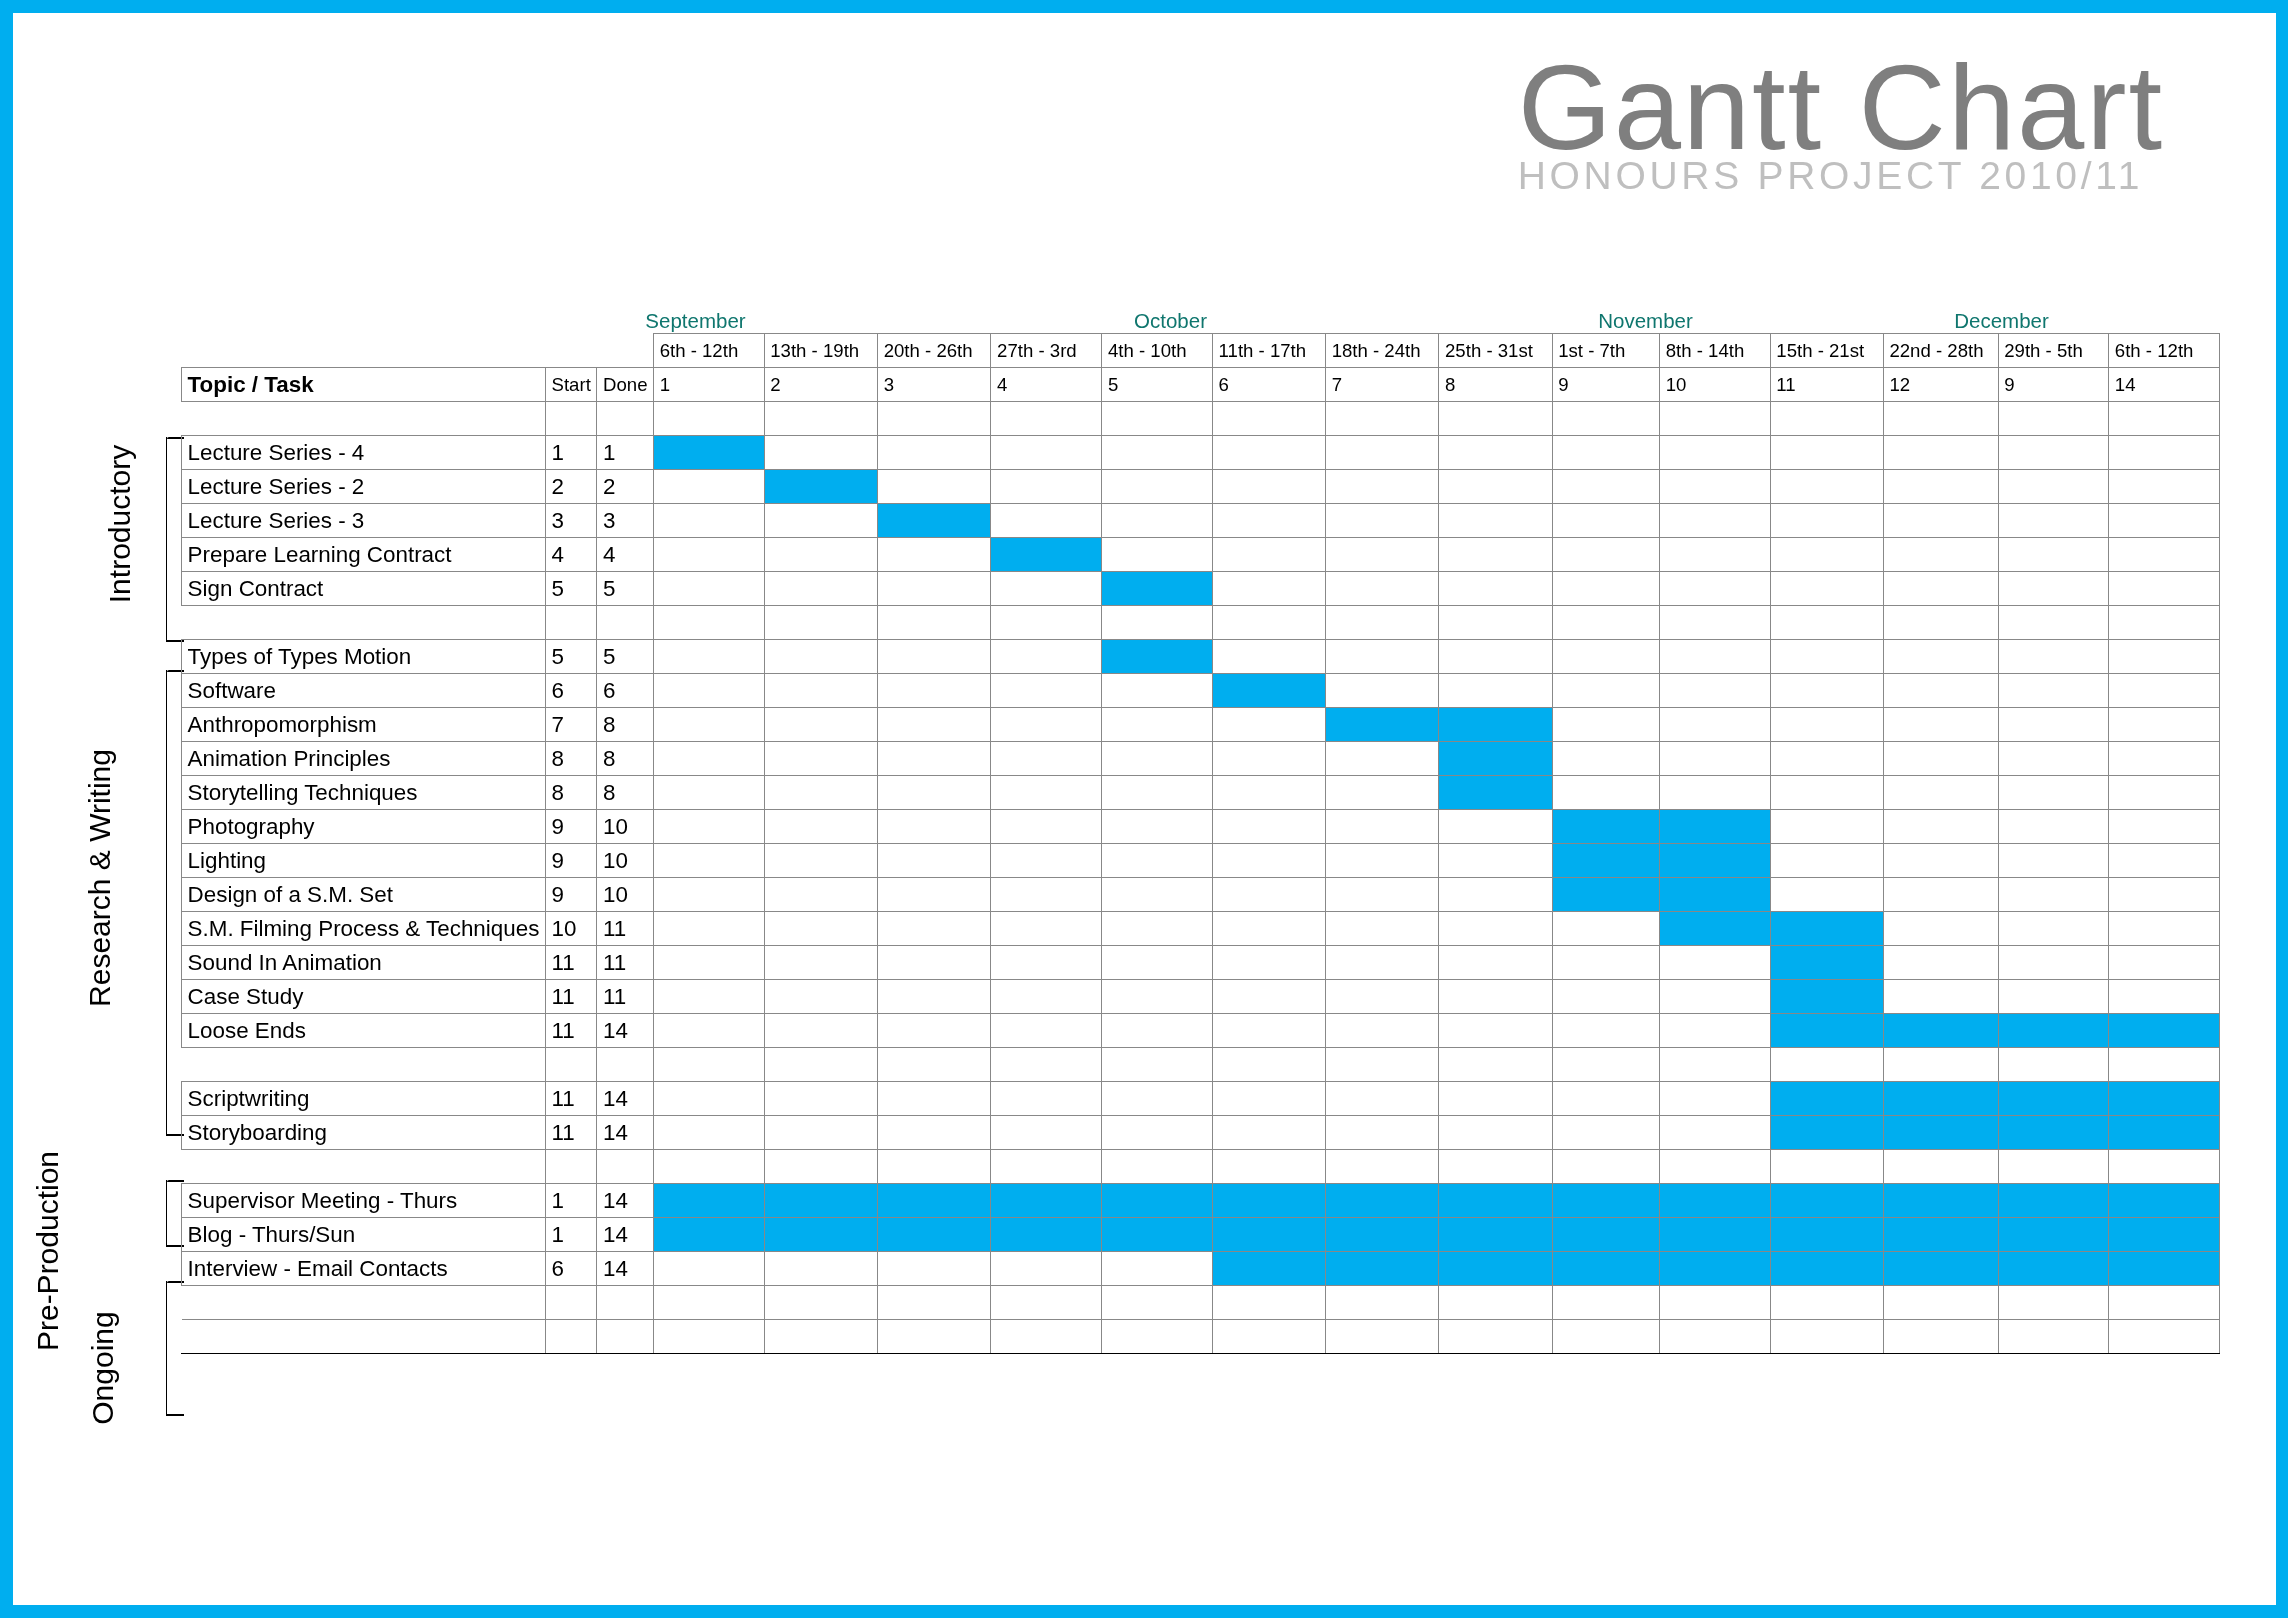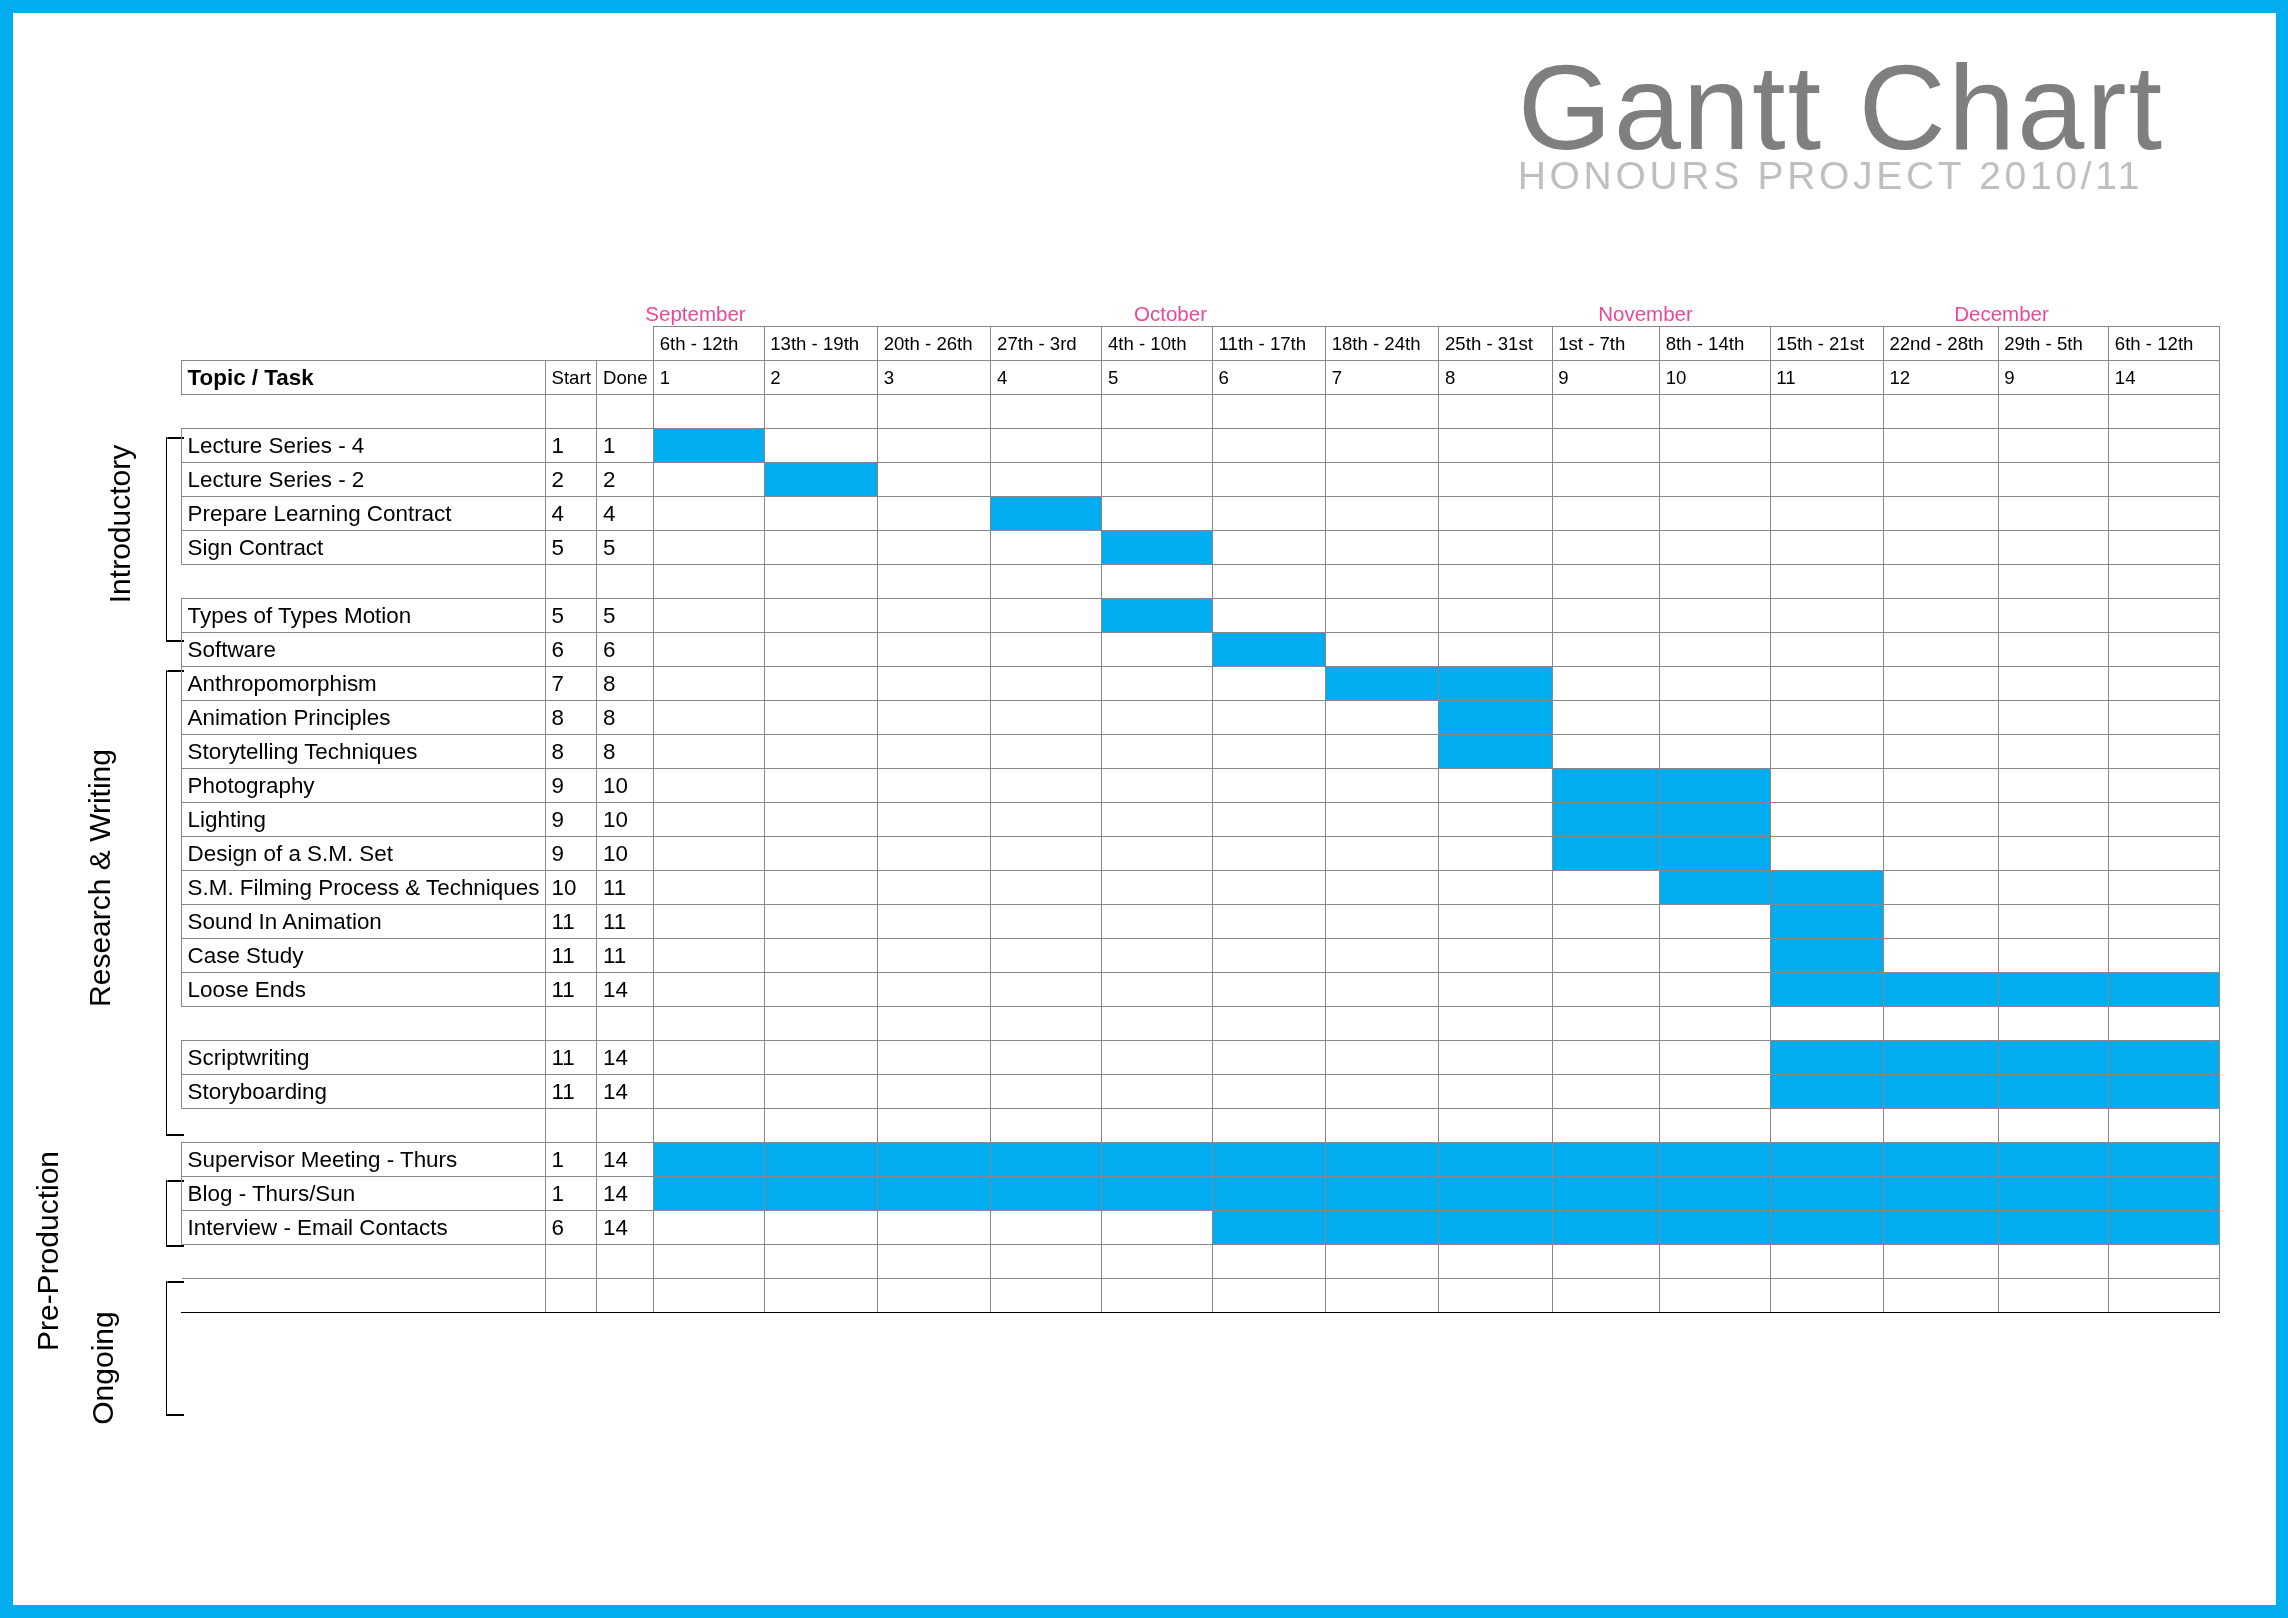--- a/index.html
+++ b/index.html
@@ -47,21 +47,22 @@
     top: 289px;
     left: 168px;
     right: 56px;
   }
 
   
   .months {
     margin-left: 277px;
     display: flex;
     font-size: 20.5px;
-    color: #ec4899;
+    color: #0f766e;
+    margin-top: 7px;
   }
   .month { text-align: center; }
   .month.sept { width: 475px; }
   .month.oct  { width: 475px; }
   .month.nov  { width: 475px; }
   .month.dec  { width: 237px; }
 
   
   table.gantt {
     border-collapse: collapse;
@@ -238,20 +239,39 @@
             <td class="w"></td>
             <td class="w"></td>
             <td class="w"></td>
             <td class="w"></td>
             <td class="w"></td>
             <td class="w"></td>
             <td class="w"></td>
             <td class="w"></td>
           </tr>
           <tr>
+            <td class="task">Lecture Series - 3</td>
+            <td class="start">3</td>
+            <td class="done">3</td>
+            <td class="w"></td>
+            <td class="w"></td>
+            <td class="w bar"></td>
+            <td class="w"></td>
+            <td class="w"></td>
+            <td class="w"></td>
+            <td class="w"></td>
+            <td class="w"></td>
+            <td class="w"></td>
+            <td class="w"></td>
+            <td class="w"></td>
+            <td class="w"></td>
+            <td class="w"></td>
+            <td class="w"></td>
+          </tr>
+          <tr>
             <td class="task">Prepare Learning Contract</td>
             <td class="start">4</td>
             <td class="done">4</td>
             <td class="w"></td>
             <td class="w"></td>
             <td class="w"></td>
             <td class="w bar"></td>
             <td class="w"></td>
             <td class="w"></td>
             <td class="w"></td>

